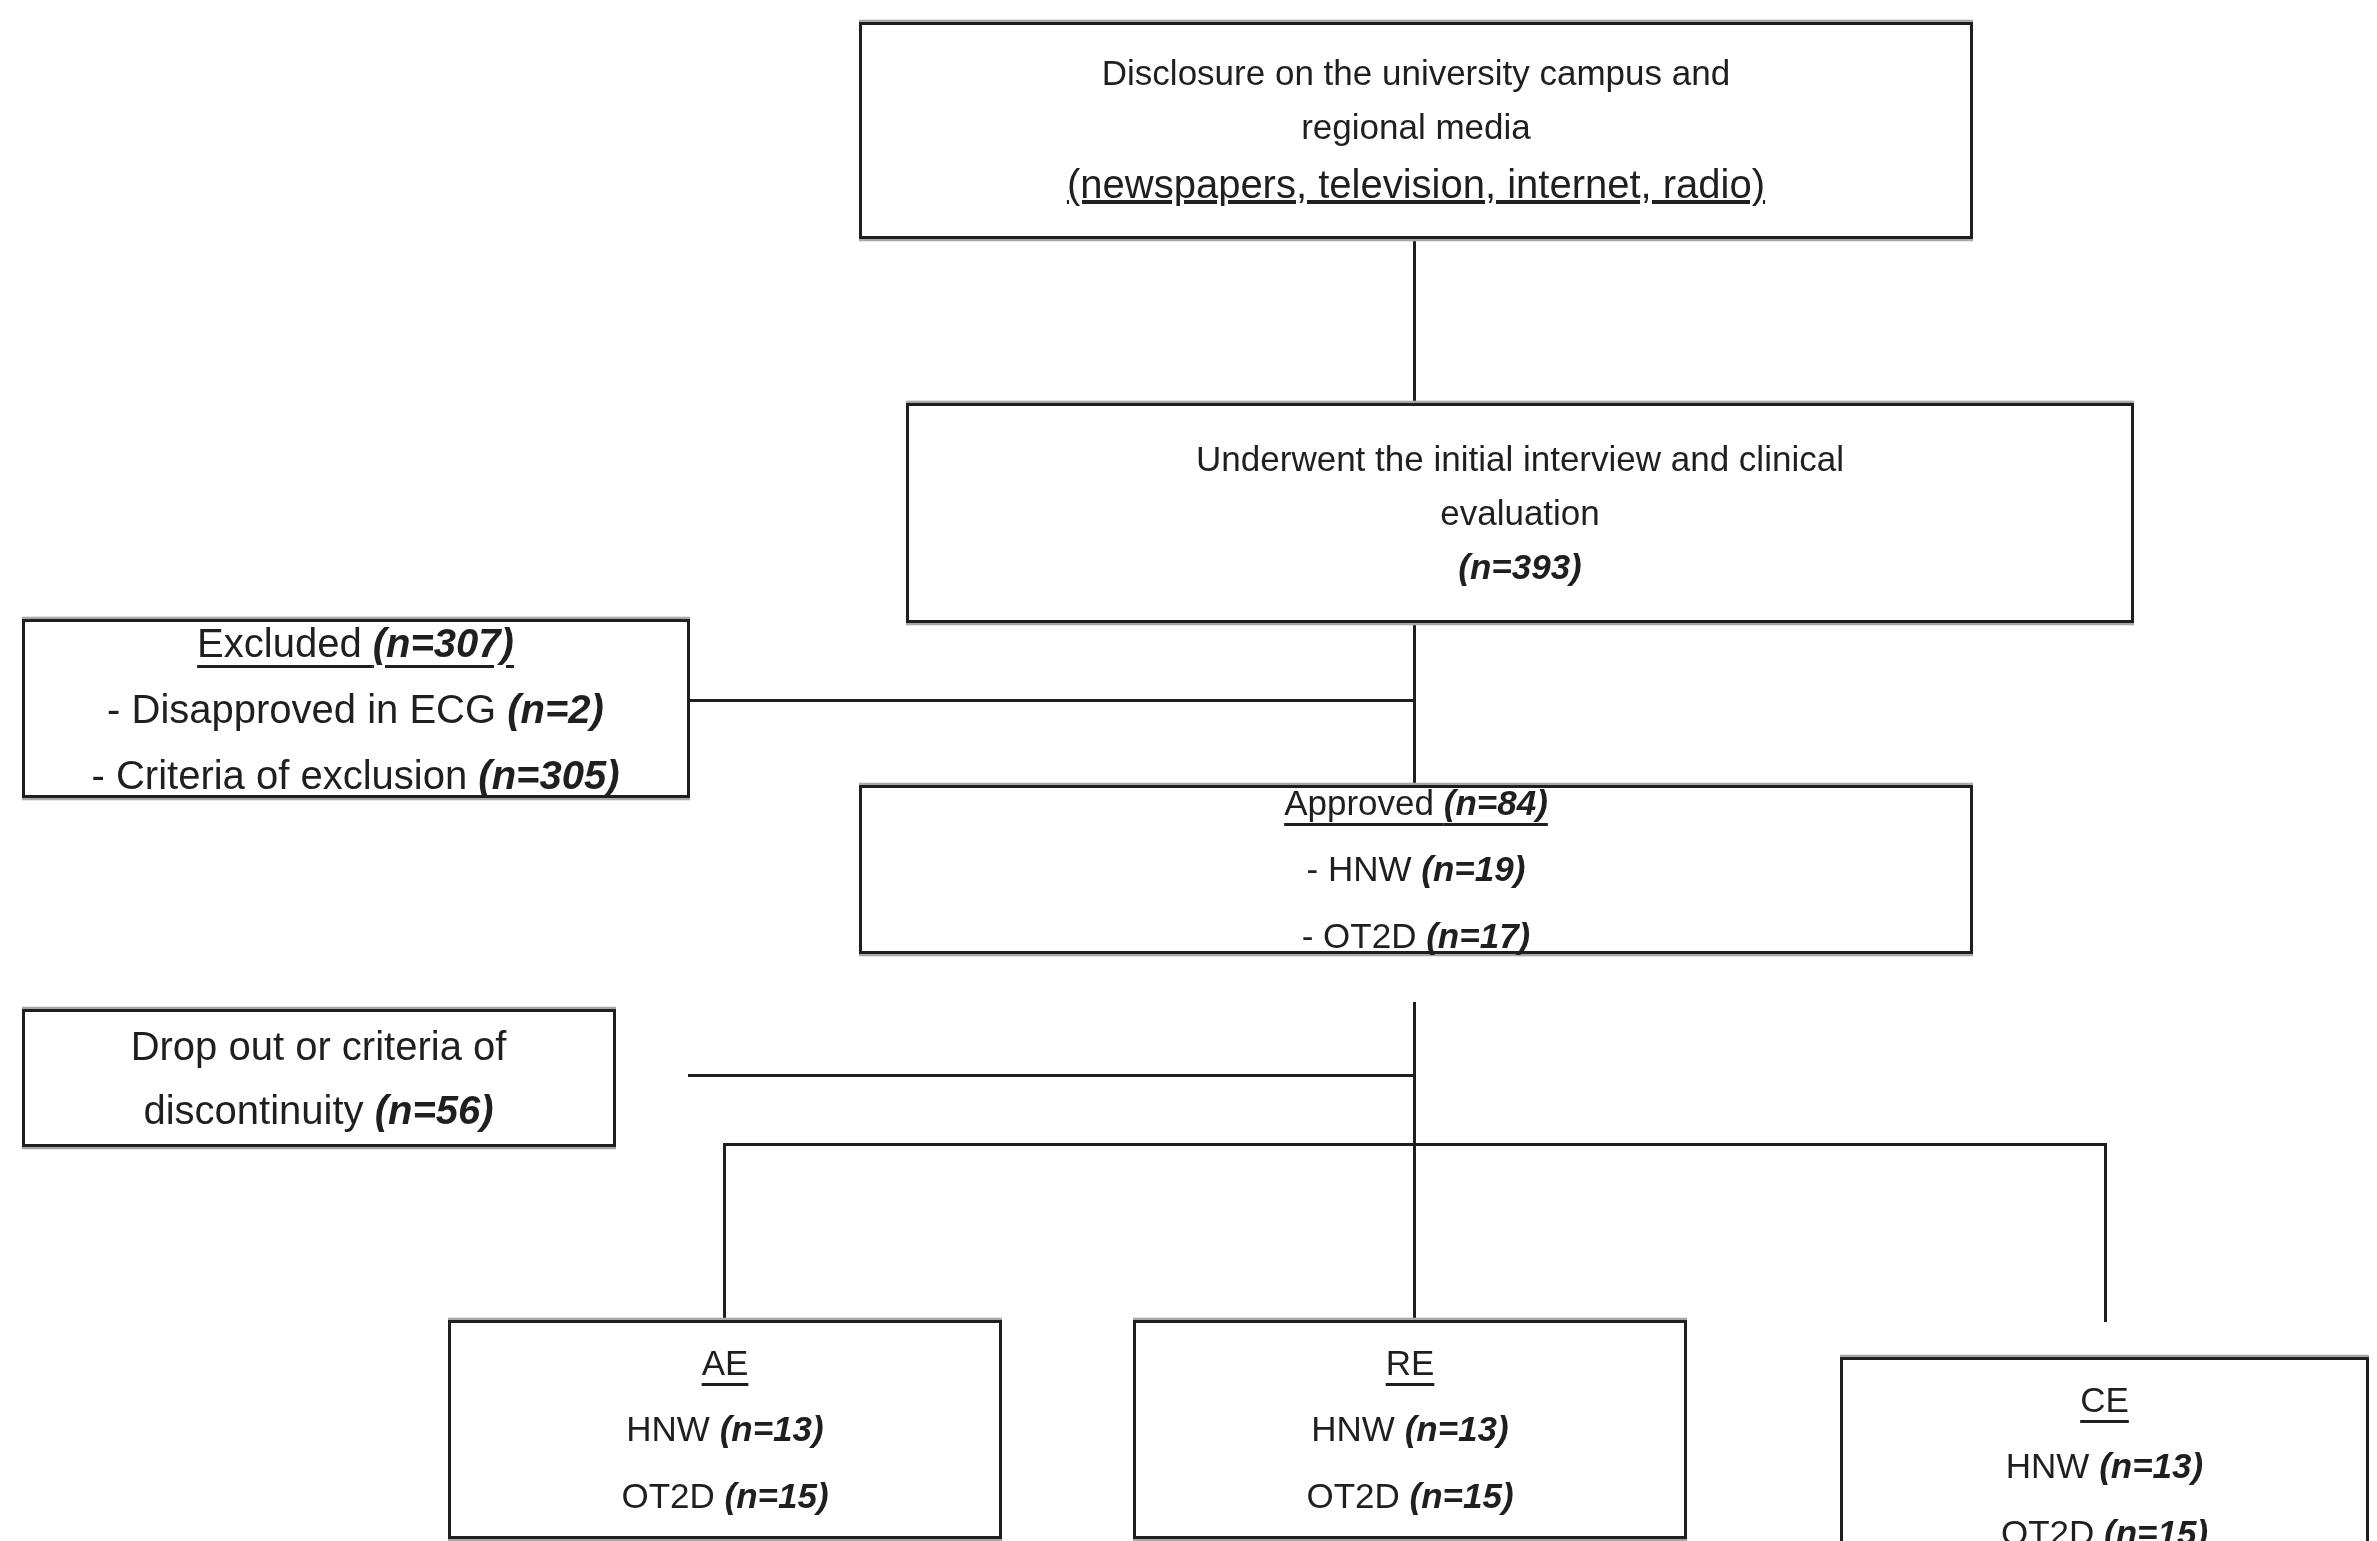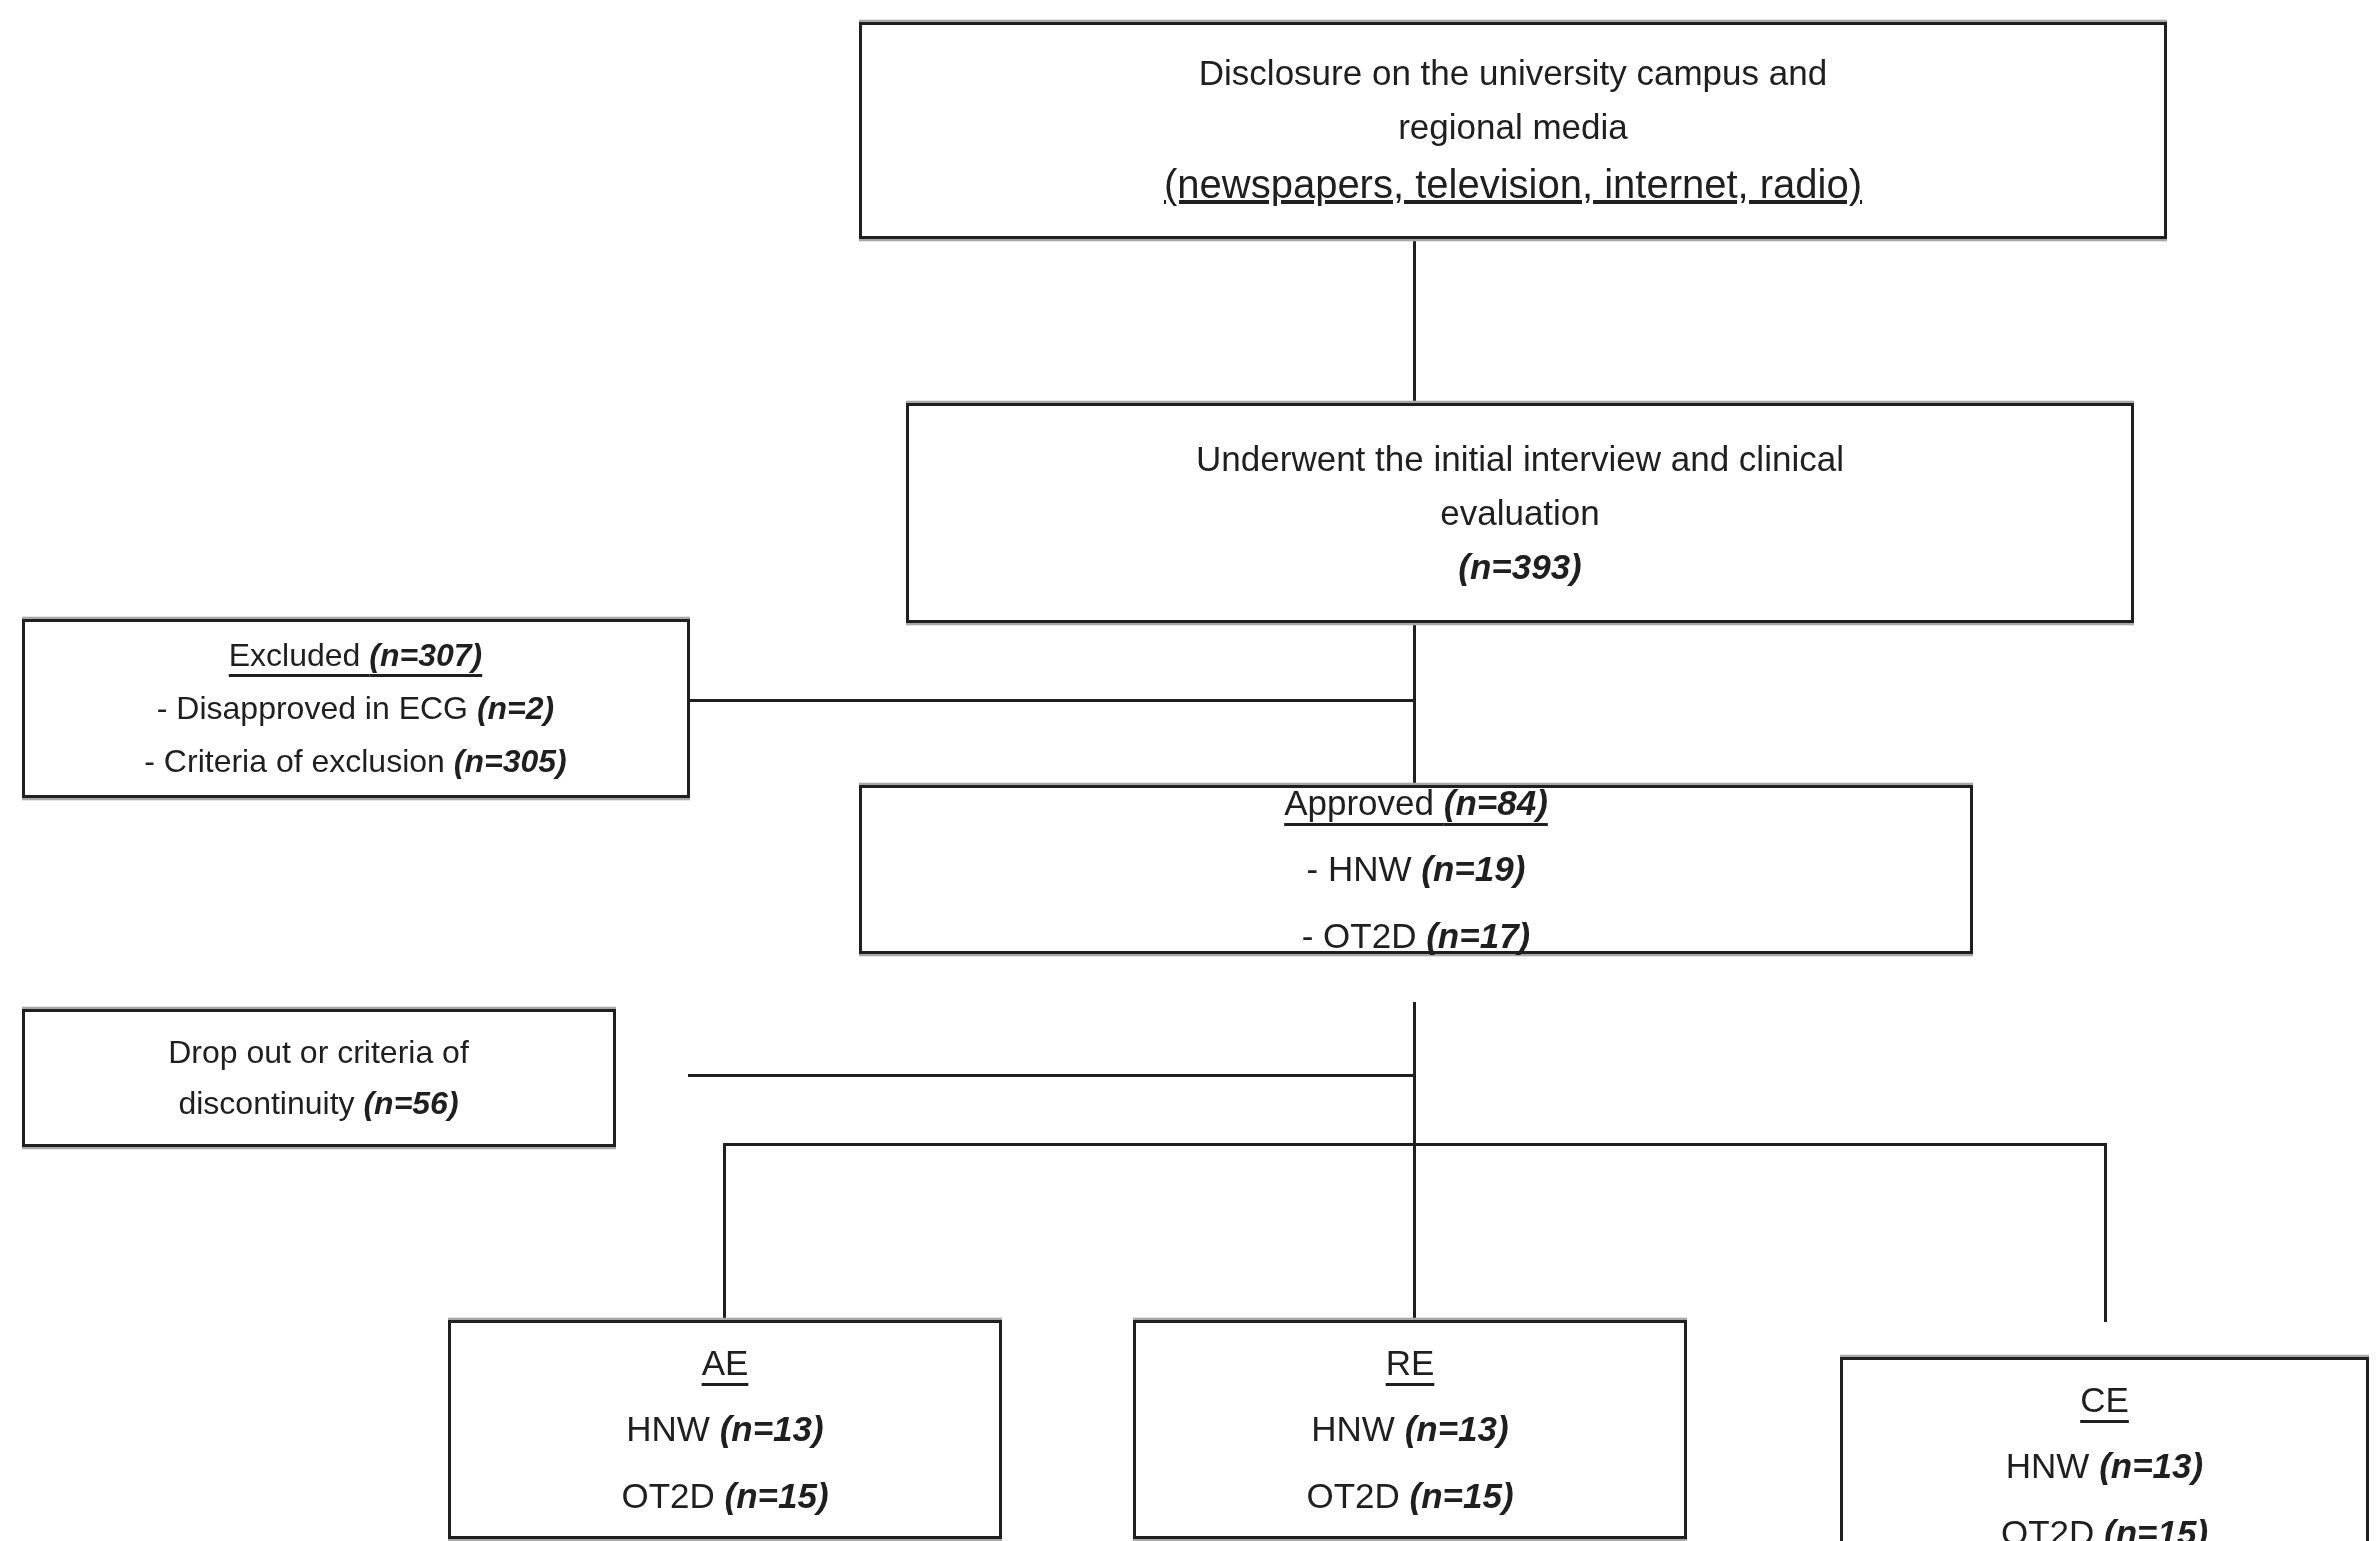--- a/index.html
+++ b/index.html
@@ -17,21 +17,21 @@
     background:#ffffff;
     border:3.1px solid var(--ink,#1f1f1f);
     box-sizing:border-box;
     display:flex;flex-direction:column;
     align-items:center;justify-content:center;
     text-align:center;
     box-shadow:0 2.3px 0 0 #a8a8a8, 0 -2.3px 0 0 #a8a8a8;
   }
   .line{position:absolute;background:var(--ink,#1f1f1f);}
   .t-big{font-size:35px;line-height:1.55;}
-  .t-med{font-size:32px;line-height:1.65;}
+  .t-med{font-size:40px;line-height:1.65;}
   .t-sub{font-size:40px;line-height:1.5;text-decoration:underline;}
   .sp19{line-height:1.9;}
   .sp16{line-height:1.6;}
   .underline{
     text-decoration:underline;
     text-decoration-thickness:3.1px;
     text-underline-offset:7.7px;
   }
   .nval{font-style:italic;font-weight:bold;}
   .row{display:block;}
@@ -43,21 +43,21 @@
 
   <div class="line" style="left:1413px;top:237px;width:3.1px;height:168px;"></div>
   <div class="line" style="left:1413px;top:622px;width:3.1px;height:165px;"></div>
   <div class="line" style="left:688px;top:699px;width:728px;height:3.1px;"></div>
   <div class="line" style="left:1413px;top:1002px;width:3.1px;height:320px;"></div>
   <div class="line" style="left:688px;top:1074px;width:728px;height:3.1px;"></div>
   <div class="line" style="left:723px;top:1143px;width:1383px;height:3.1px;"></div>
   <div class="line" style="left:723px;top:1143px;width:3.1px;height:179px;"></div>
   <div class="line" style="left:2104px;top:1143px;width:3.1px;height:179px;"></div>
 
-  <div class="box" style="left:859px;top:21.5px;width:1308px;height:217px;">
+  <div class="box" style="left:859px;top:21.5px;width:1114px;height:217px;">
     <div class="t-big row">Disclosure on the university campus and</div>
     <div class="t-big row">regional media</div>
     <div class="t-sub row">(newspapers, television, internet, radio)</div>
   </div>
 
   <div class="box" style="left:906px;top:403px;width:1228px;height:220px;">
     <div class="t-big row">Underwent the initial interview and clinical</div>
     <div class="t-big row">evaluation</div>
     <div class="t-big row">
       <span class="nval">(n=393)</span>

